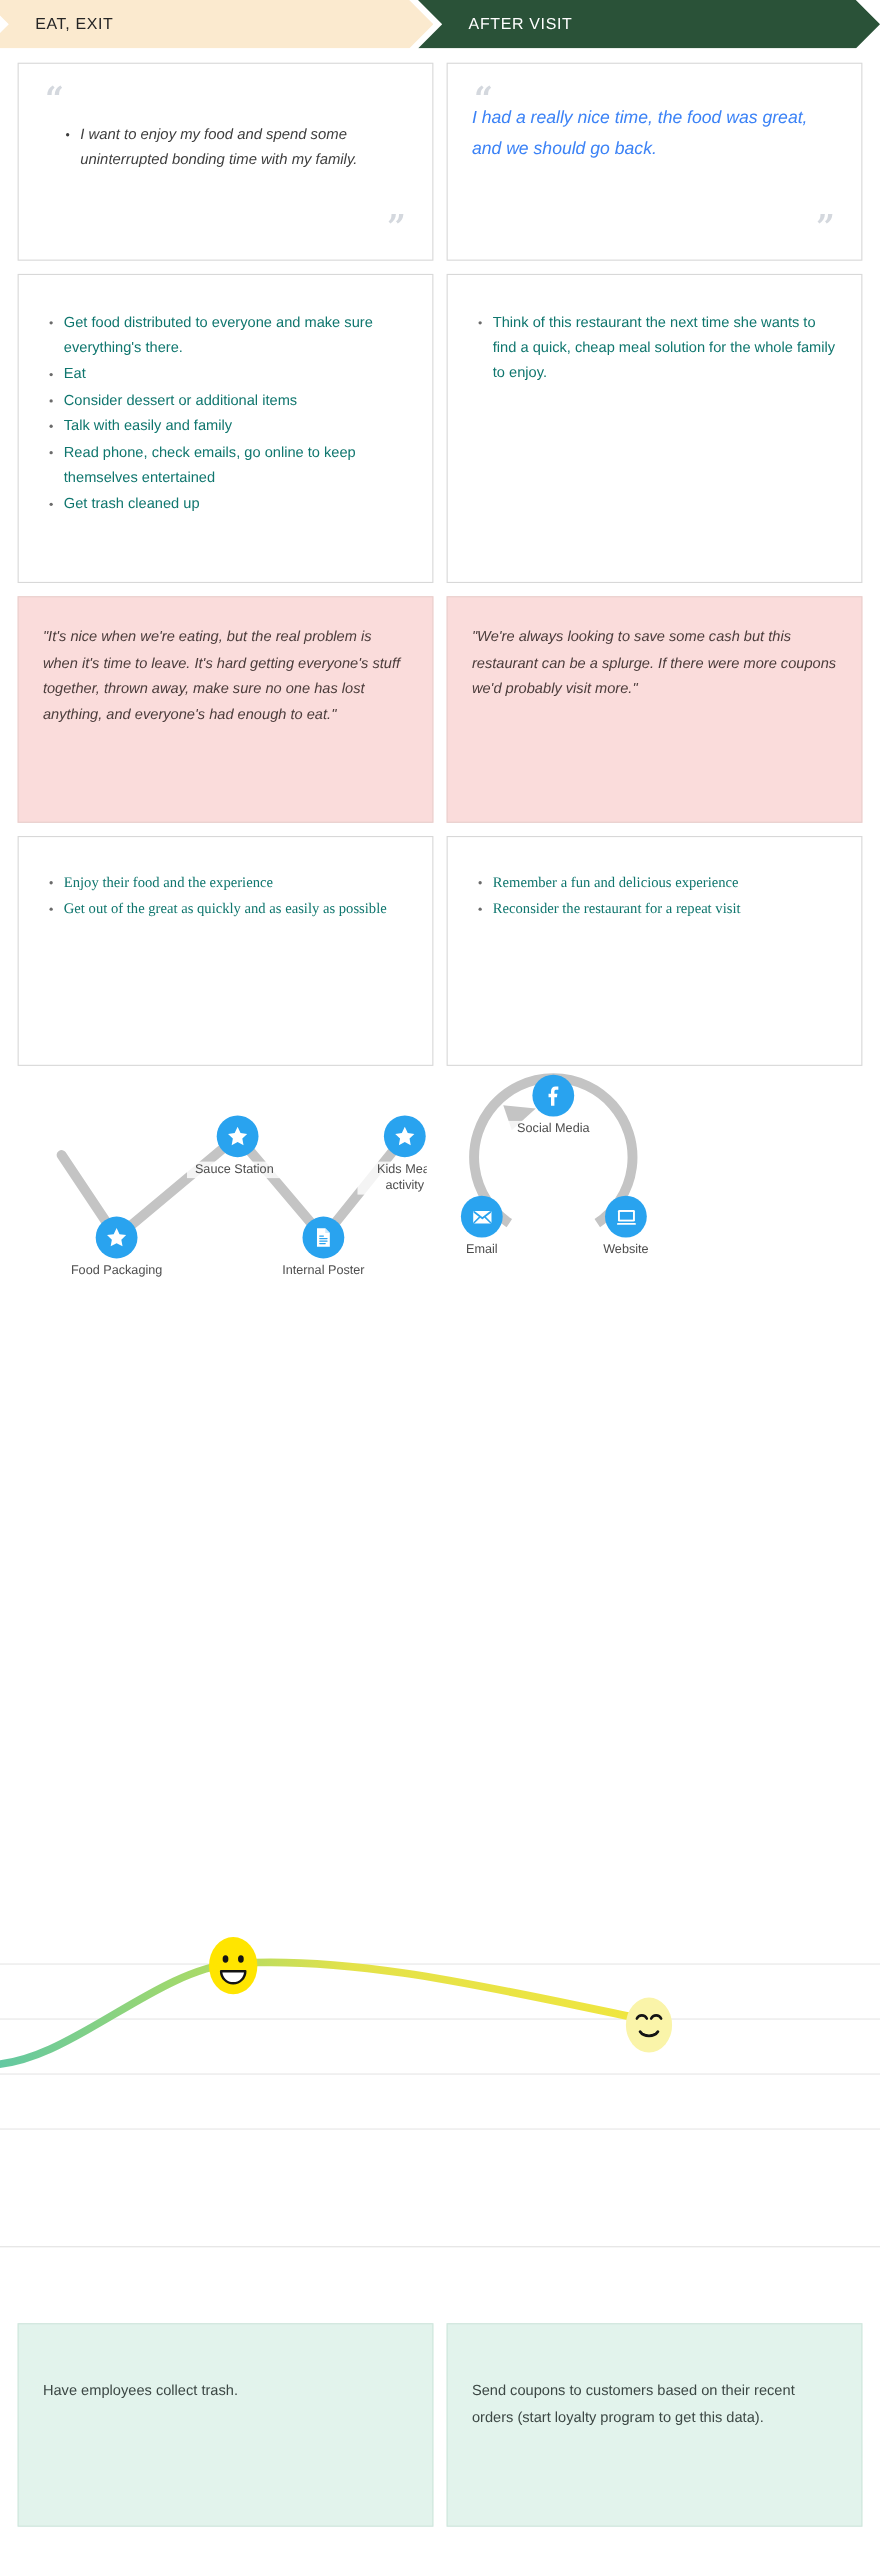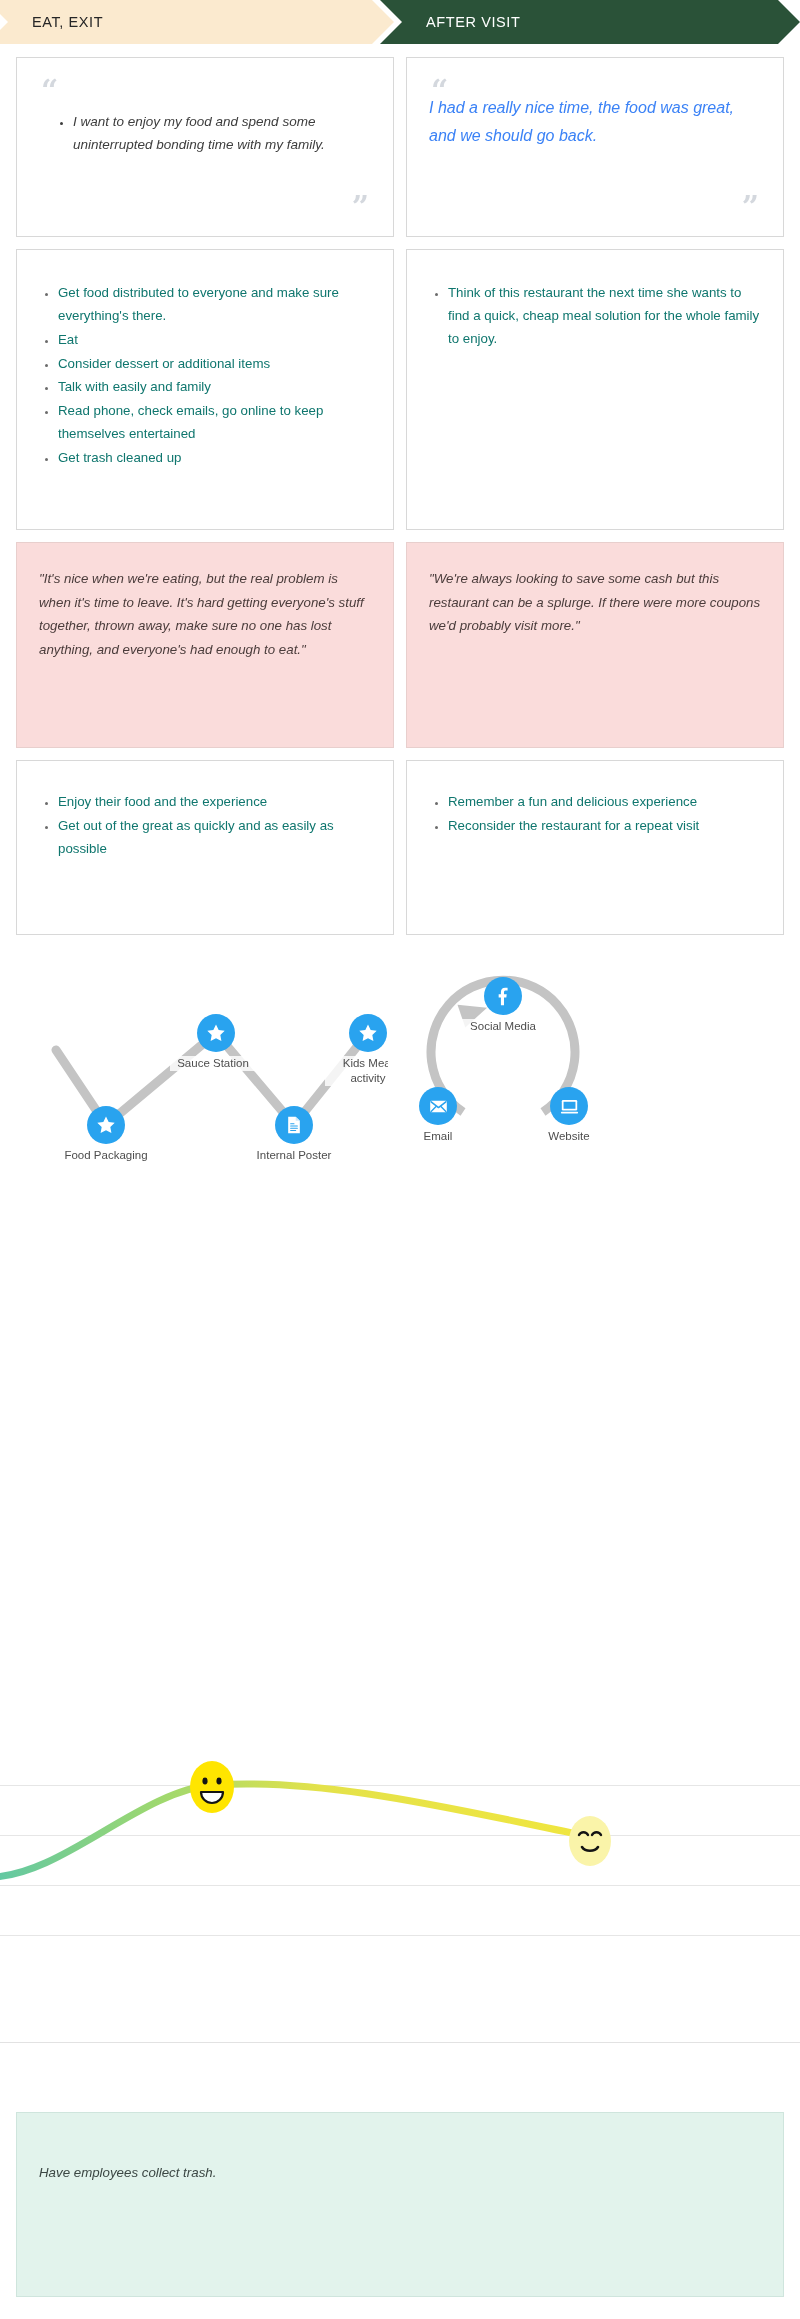--- a/index.html
+++ b/index.html
@@ -278,21 +278,21 @@
         <p class="pain-text">"It's nice when we're eating, but the real problem is when it's time to leave. It's hard getting everyone's stuff together, thrown away, make sure no one has lost anything, and everyone's had enough to eat."</p>
       </div>
     </div>
     <div class="card pain">
       <div class="card-inner" style="padding-top:24px;">
         <p class="pain-text">"We're always looking to save some cash but this restaurant can be a splurge. If there were more coupons we'd probably visit more."</p>
       </div>
     </div>
   </div>
 
-  <div class="row" style="top:760px; height:175px;">
+  <div class="row" style="top:760px; height:209px;font-family:Liberation Serif, serif;">
     <div class="card">
       <div class="card-inner" style="padding-top:30px;">
         <ul class="bullets">
             <li>Enjoy their food and the experience</li>
             <li>Get out of the great as quickly and as easily as possible</li>
           </ul>
       </div>
     </div>
     <div class="card">
       <div class="card-inner" style="padding-top:30px;">
@@ -412,21 +412,26 @@
         <ellipse cx="24" cy="28" rx="21" ry="25" fill="#faf4a9"></ellipse>
         <path d="M13 22 a5 5 0 0 1 9 0" fill="none" stroke="#141414" stroke-width="2.4" stroke-linecap="round"></path>
         <path d="M26 22 a5 5 0 0 1 9 0" fill="none" stroke="#141414" stroke-width="2.4" stroke-linecap="round"></path>
         <path d="M16 34 a9 7 0 0 0 16 0" fill="none" stroke="#141414" stroke-width="2.6" stroke-linecap="round"></path>
       </svg>
     </div>
   </div>
 
   <div class="divider" style="top:2042px;"></div>
 
-  <div class="row" style="top:2112px; height:185px;font-style:italic;">
+  <div class="row" style="top:2112px; height:185px;">
     <div class="card rec">
       <div class="card-inner" style="padding-top:48px;">
         <p class="rec-text">Have employees collect trash.</p>
       </div>
     </div>
+    <div class="card rec">
+      <div class="card-inner" style="padding-top:48px;">
+        <p class="rec-text">Send coupons to customers based on their recent orders (start loyalty program to get this data).</p>
+      </div>
+    </div>
   </div>
 
 </div>
 
 </body></html>

